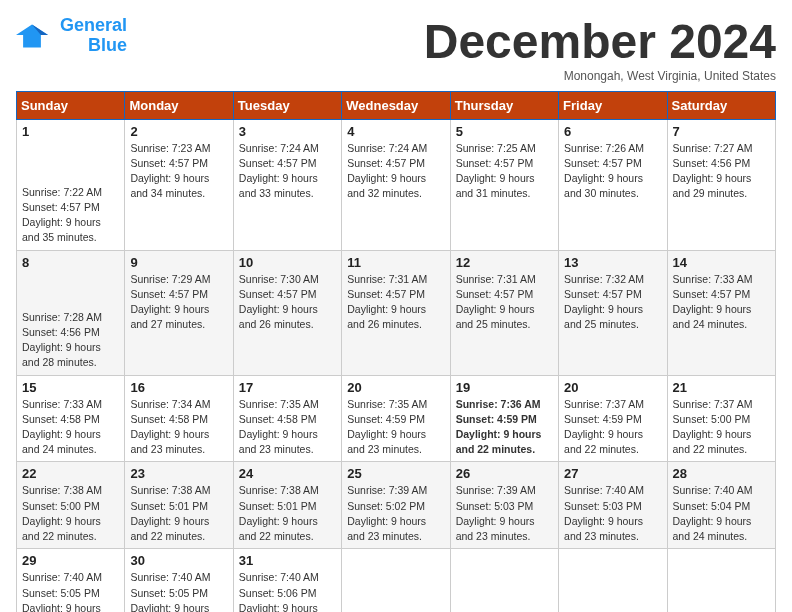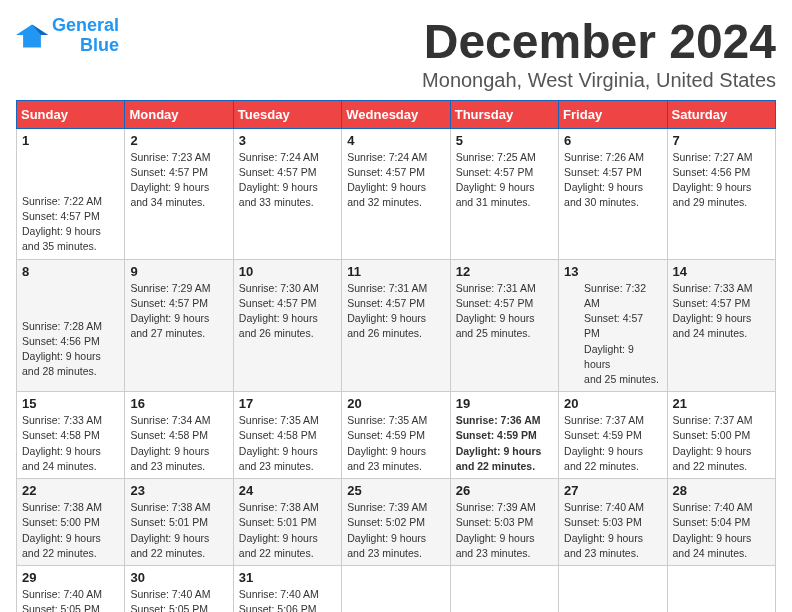--- a/index.html
+++ b/index.html
@@ -12,21 +12,21 @@
     }
     .header {
       display: flex;
       align-items: flex-start;
       justify-content: space-between;
       margin-bottom: 8px;
     }
     .logo {
       display: flex;
       align-items: center;
-      gap: 4px;
+      gap: 12px;
     }
     .logo-text {
       font-size: 18px;
       font-weight: bold;
       color: #333;
       line-height: 1.1;
     }
     .logo-text span { color: #2196F3; }
     .logo-bird {
       width: 32px;
@@ -35,30 +35,30 @@
     .title-area {
       text-align: right;
     }
     .calendar-title {
       font-size: 48px;
       font-weight: bold;
       color: #333;
       line-height: 1.1;
     }
     .calendar-subtitle {
-      font-size: 20px;
+      font-size: 12px;
       color: #555;
     }
     .calendar {
       width: 100%;
       border-collapse: collapse;
       font-size: 11px;
     }
     .calendar th {
-      background: #ef4444;
+      background: #c2410c;
       color: #fff;
       padding: 6px 4px;
       text-align: left;
       font-size: 13px;
       font-weight: bold;
       border: 1px solid #1565C0;
     }
     .calendar td {
       border: 1px solid #ccc;
       vertical-align: top;
@@ -201,21 +201,21 @@
         </td>
         <td>
           <span class="day-num">12</span>
           <div class="day-info" style="white-space: pre-line;">Sunrise: 7:31 AM
 Sunset: 4:57 PM
 Daylight: 9 hours
 and 25 minutes.</div>
         </td>
         <td>
           <span class="day-num">13</span>
-          <div class="day-info" style="white-space: pre-line; margin-left: 20px;">Sunrise: 7:32 AM
+          <div class="day-info" style="white-space: pre-line;">Sunrise: 7:32 AM
 Sunset: 4:57 PM
 Daylight: 9 hours
 and 25 minutes.</div>
         </td>
         <td>
           <span class="day-num">14</span>
           <div class="day-info" style="white-space: pre-line;">Sunrise: 7:33 AM
 Sunset: 4:57 PM
 Daylight: 9 hours
 and 24 minutes.</div>

